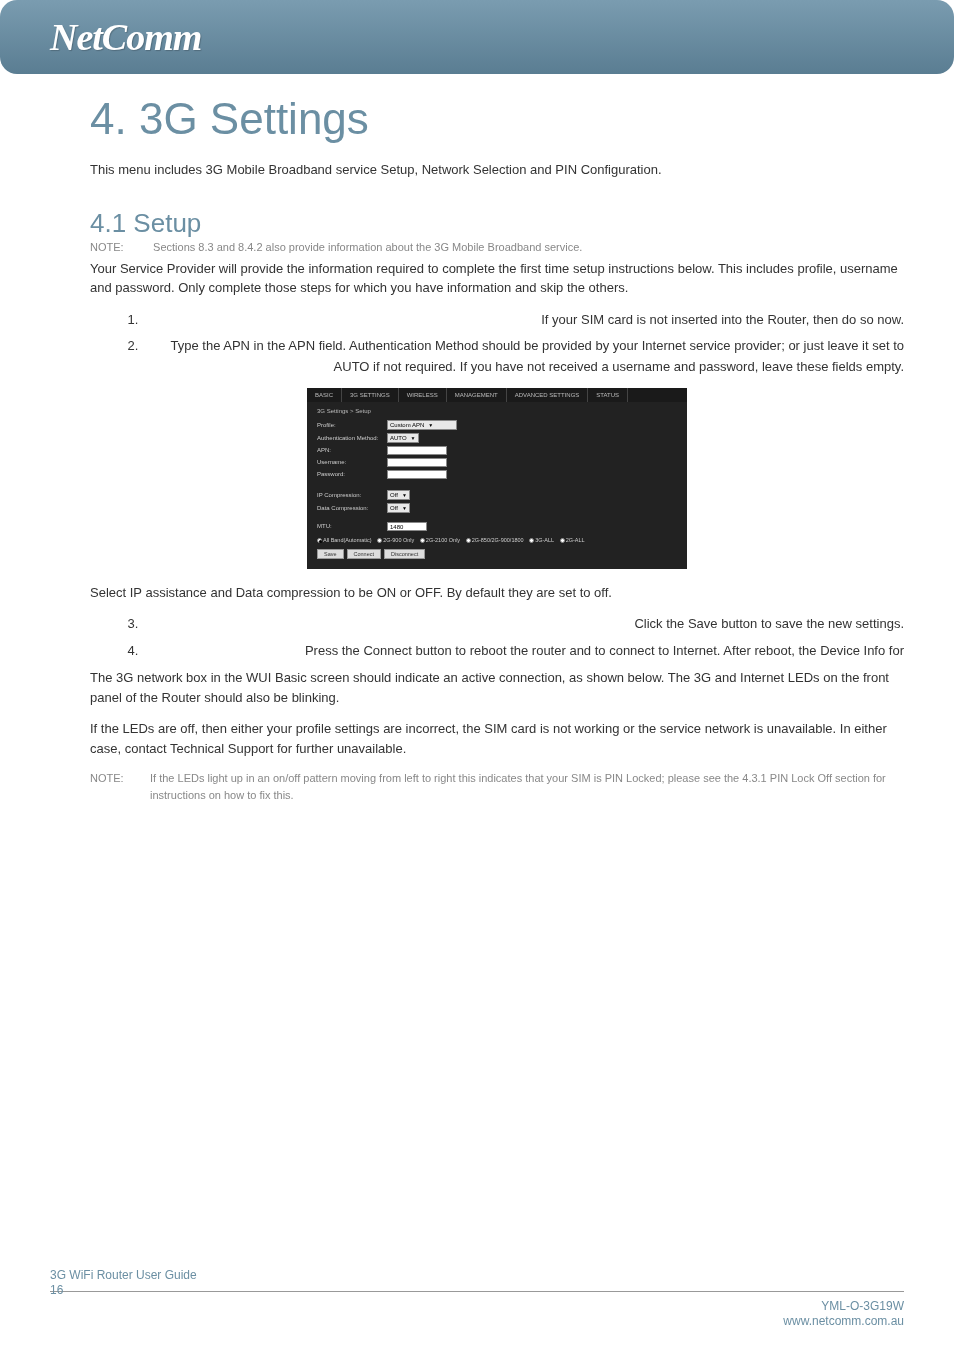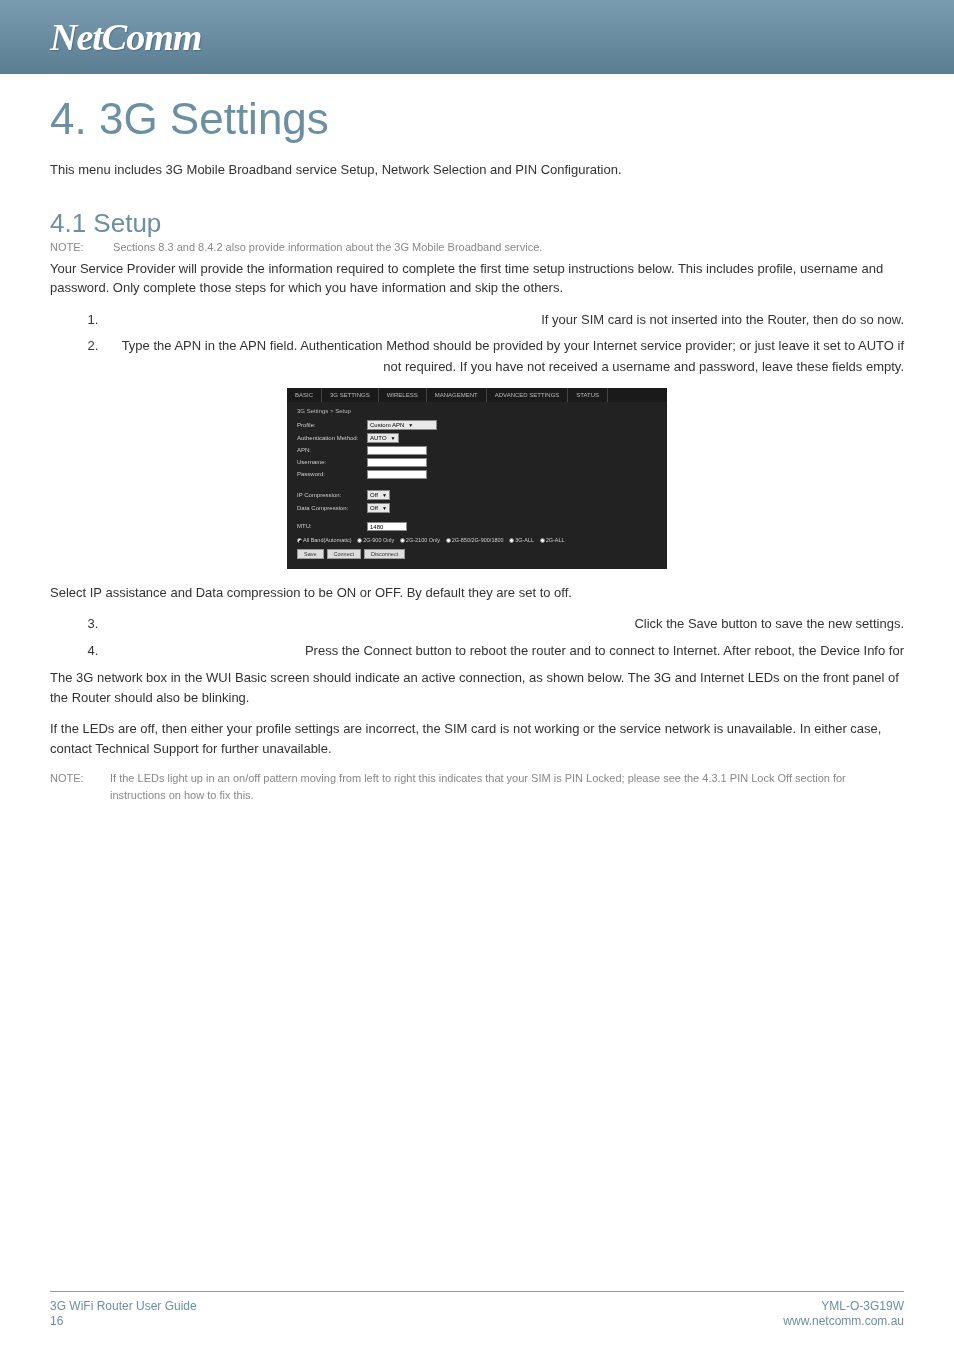--- a/index.html
+++ b/index.html
@@ -10,33 +10,35 @@
       background: #fff;
       position: relative;
     }
     .header-bar {
       background: #6b8fa3;
       background: linear-gradient(to bottom, #7a9cb0 0%, #5a7d92 100%);
       height: 74px;
       display: flex;
       align-items: center;
       padding-left: 50px;
+      border-radius: 17px;
     }
     .logo {
       font-family: 'Brush Script MT', cursive;
       font-size: 38px;
       font-weight: bold;
       font-style: italic;
       color: #fff;
       letter-spacing: -1px;
       text-shadow: 1px 1px 1px rgba(0,0,0,0.2);
     }
     .content {
       padding: 20px 50px 0 50px;
       color: #333;
+      margin-left: 40px;
     }
     h1 {
       font-size: 44px;
       font-weight: 300;
       color: #6b8fa3;
       margin-bottom: 16px;
       letter-spacing: 0px;
     }
     .para {
       font-size: 13px;
@@ -180,20 +182,21 @@
     .footer {
       position: absolute;
       bottom: 20px;
       left: 0;
       right: 0;
       padding: 0 50px;
       display: flex;
       justify-content: space-between;
       font-size: 12px;
       color: #6b8fa3;
+      flex-direction: column;
     }
     .footer-left, .footer-right {
       line-height: 1.3;
     }
     .footer-right {
       text-align: right;
     }
     .footer-border {
       position: absolute;
       bottom: 58px;

